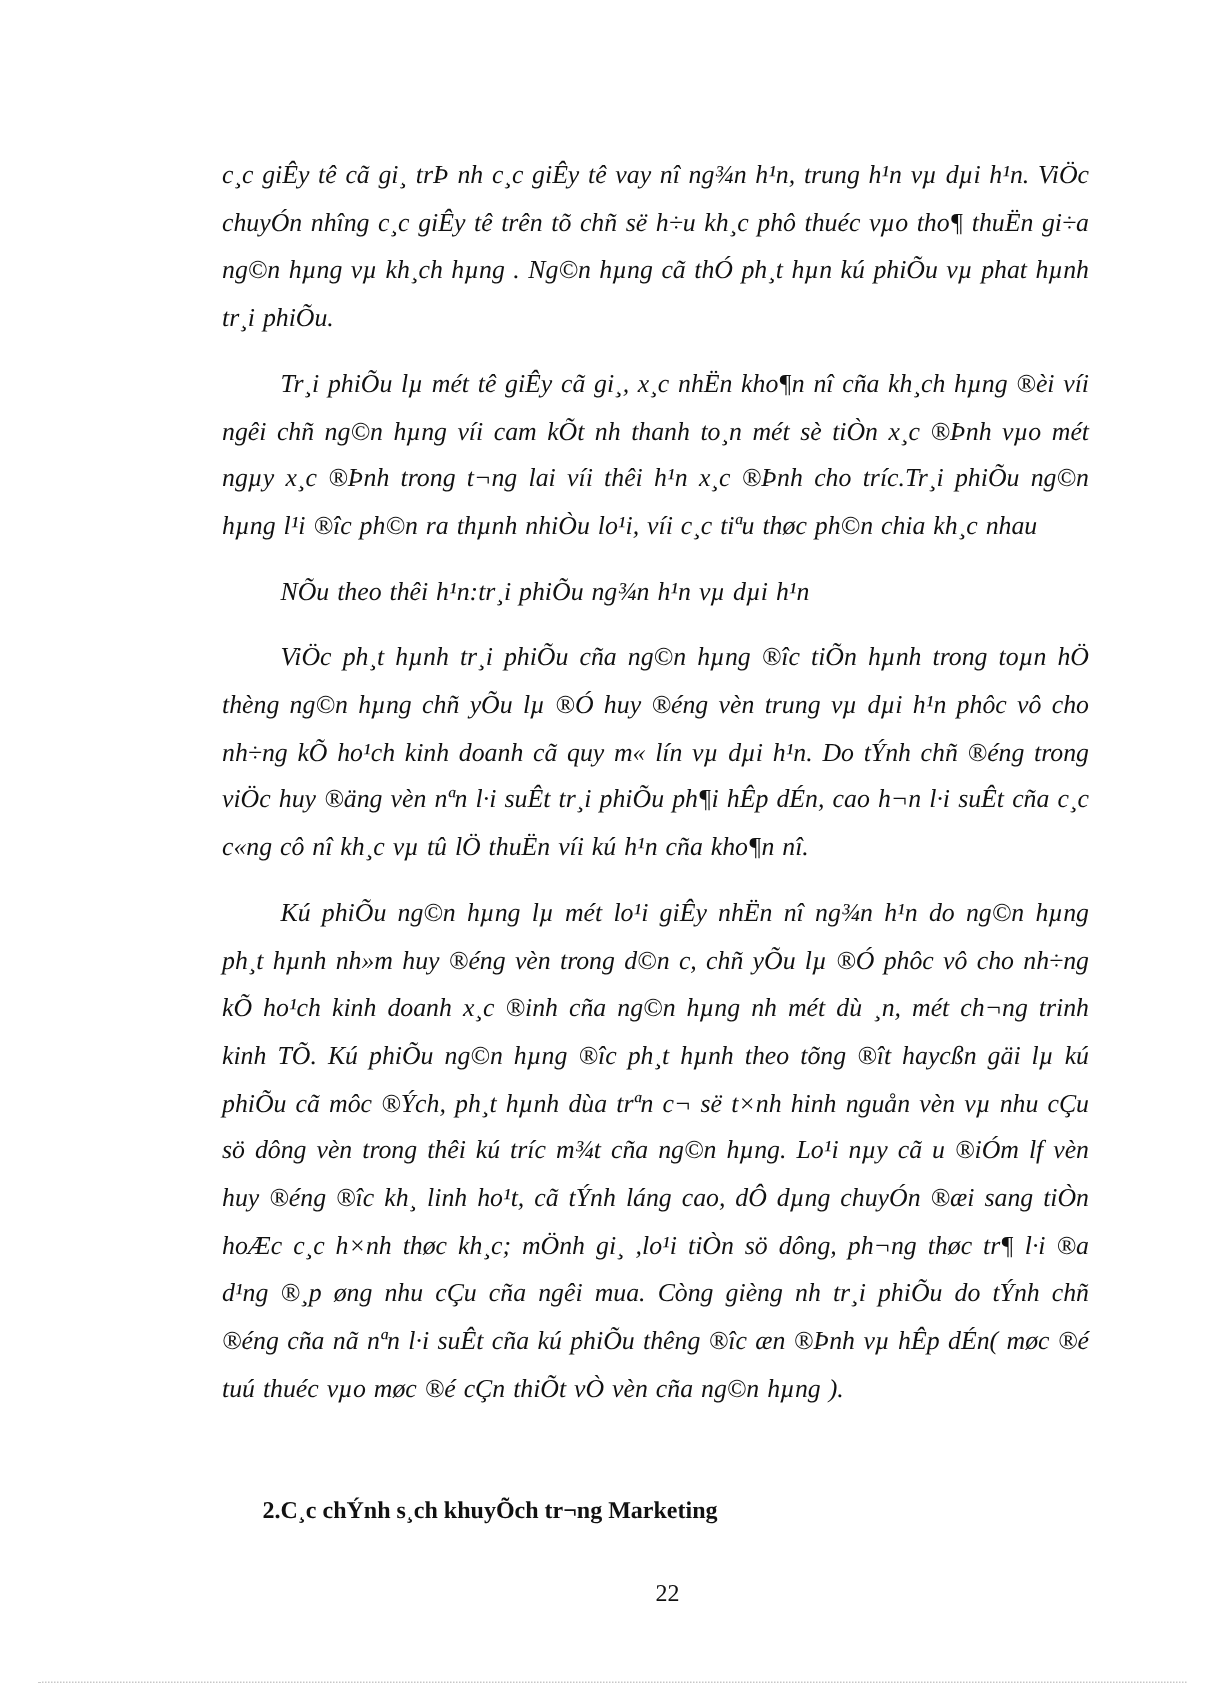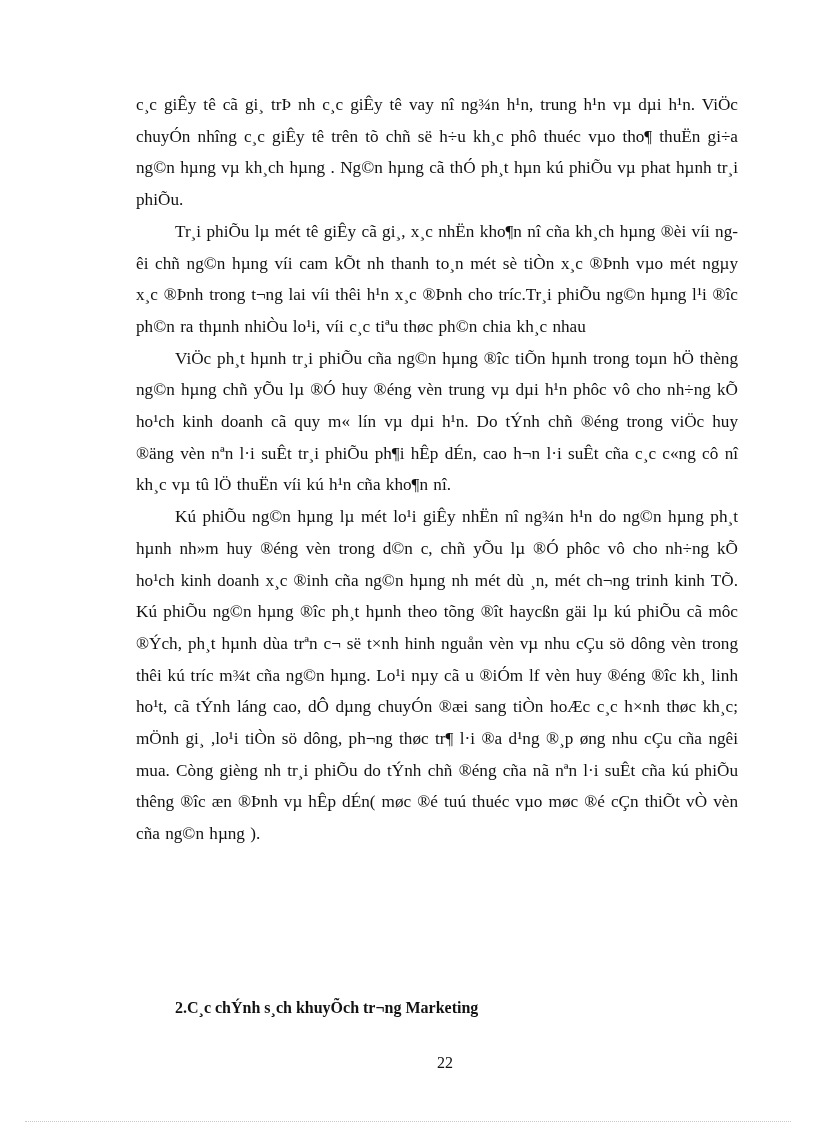--- a/index.html
+++ b/index.html
@@ -23,24 +23,25 @@
     }
     .body-text {
       position: absolute;
       left: 136px;
       top: 89px;
       width: 602px;
       font-size: 17.2px;
       line-height: 31.7px;
     }
     .para {
-      margin: 0;
+      margin: 12px;
       text-align: justify;
       text-align-last: left;
       word-spacing: 1px;
+      font-style: italic;
     }
     .para.indent { text-indent: 39px; }
     .heading {
       position: absolute;
       left: 175px;
       top: 992px;
       font-weight: bold;
       font-size: 16px;
       line-height: 31.7px;
       white-space: nowrap;
@@ -63,20 +64,21 @@
       border-top: 1px dotted #c8c8c8;
     }
   </style>
 </head>
 <body>
 
 <div class="page">
   <div class="body-text">
     <p class="para">c¸c giÊy tê cã gi¸ trÞ nh  c¸c giÊy tê vay nî ng¾n h¹n, trung h¹n vµ dµi h¹n. ViÖc chuyÓn nh­îng  c¸c giÊy tê tr­ên tõ chñ së h÷u kh¸c phô thuéc vµo tho¶ thuËn gi÷a ng©n hµng vµ kh¸ch hµng . Ng©n hµng cã thÓ ph¸t hµn kú phiÕu vµ phat hµnh tr¸i phiÕu.</p>
     <p class="para indent">Tr¸i phiÕu lµ mét tê giÊy cã gi¸, x¸c nhËn kho¶n nî cña kh¸ch hµng ®èi víi ng­êi  chñ ng©n hµng víi cam kÕt nh  thanh to¸n mét sè tiÒn x¸c ®Þnh vµo mét ngµy x¸c ®Þnh trong t­¬ng  lai víi thêi h¹n x¸c ®Þnh cho tr­íc.Tr¸i phiÕu ng©n hµng l¹i ®­îc  ph©n ra thµnh nhiÒu lo¹i, víi c¸c tiªu thøc ph©n chia kh¸c nhau</p>
+    <p class="para indent">NÕu theo thêi h¹n:tr¸i phiÕu ng¾n h¹n vµ dµi h¹n</p>
     <p class="para indent">ViÖc ph¸t hµnh tr¸i phiÕu cña ng©n hµng ®­îc  tiÕn hµnh trong toµn hÖ thèng ng©n hµng chñ yÕu lµ ®Ó huy ®éng vèn trung vµ dµi h¹n phôc vô cho nh÷ng kÕ ho¹ch kinh  doanh cã quy m« lín vµ dµi h¹n. Do tÝnh chñ ®éng trong viÖc huy ®äng vèn nªn l·i  suÊt tr¸i  phiÕu  ph¶i hÊp  dÉn, cao h¬n l·i suÊt cña c¸c c«ng cô nî kh¸c vµ tû lÖ thuËn víi kú h¹n cña kho¶n nî.</p>
     <p class="para indent">Kú phiÕu ng©n hµng lµ mét lo¹i giÊy nhËn nî ng¾n h¹n do ng©n hµng ph¸t hµnh nh»m huy ®éng vèn trong d©n c,  chñ yÕu lµ ®Ó phôc vô cho nh÷ng  kÕ ho¹ch kinh  doanh x¸c ®inh  cña ng©n hµng nh  mét dù ¸n, mét ch­¬ng  trinh kinh TÕ. Kú phiÕu ng©n hµng ®­îc  ph¸t hµnh theo tõng ®ît hayc­ßn gäi lµ kú phiÕu cã môc ®Ých, ph¸t hµnh dùa tr­ªn c¬ së t×nh hinh nguån vèn vµ nhu cÇu sö dông vèn trong thêi kú tr­íc  m¾t cña ng©n hµng. Lo¹i nµy cã u  ®iÓm lf vèn huy ®éng ®­îc  kh¸ linh ho¹t, cã tÝnh láng cao, dÔ dµng chuyÓn ®æi sang tiÒn hoÆc c¸c h×nh thøc kh¸c; mÖnh gi¸ ,lo¹i tiÒn sö dông, ph­¬ng  thøc tr¶ l·i  ®a d¹ng ®¸p øng nhu cÇu cña ng­êi  mua. Còng gièng nh  tr¸i phiÕu do tÝnh chñ ®éng cña nã nªn l·i suÊt cña kú phiÕu th­êng  ®­îc  æn ®Þnh vµ hÊp dÉn( møc ®é tuú thuéc vµo møc ®é cÇn thiÕt vÒ vèn cña ng©n hµng ).</p>
   </div>
 
   <div class="heading">2.C¸c chÝnh s¸ch khuyÕch tr­¬ng  Marketing</div>
 
   <div class="page-number">22</div>
 
   <div class="page-separator"></div>
 </div>

